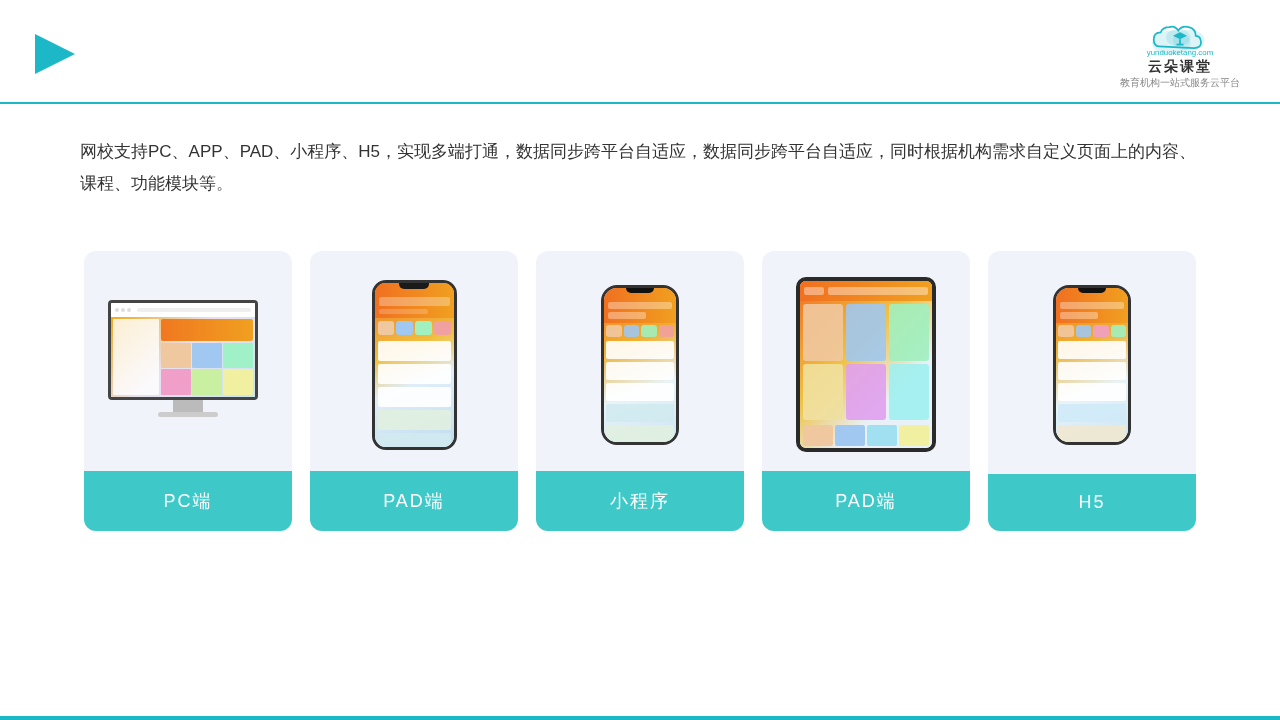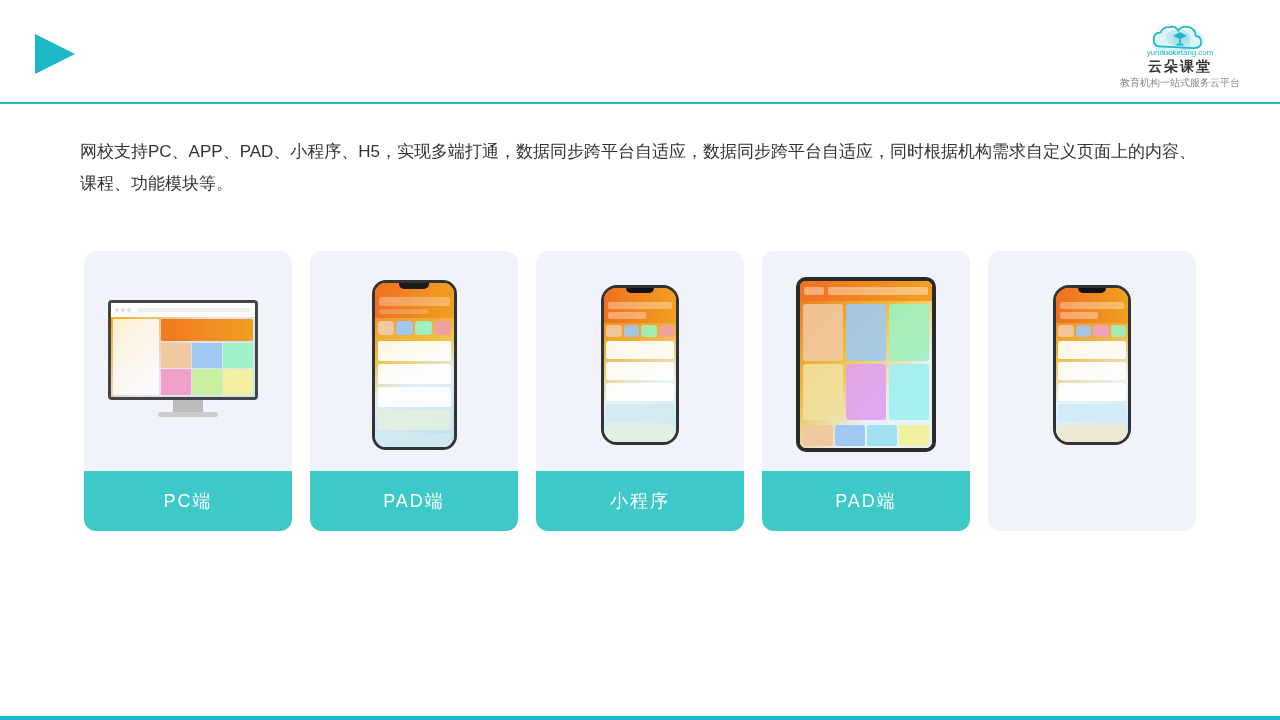--- a/index.html
+++ b/index.html
@@ -555,17 +555,18 @@
           <div class="mini-list">
             <div class="mini-list-item"></div>
             <div class="mini-list-item"></div>
             <div class="mini-list-item"></div>
             <div class="mini-list-item" style="background:#d0eaf8;"></div>
             <div class="mini-list-item" style="height:22px;background:#f0e8d0;"></div>
           </div>
         </div>
       </div>
     </div>
+    <div class="card-label">H5</div>
   </div>
 
 </div>
 
 <div class="bottom-line"></div>
 
 </body></html>

